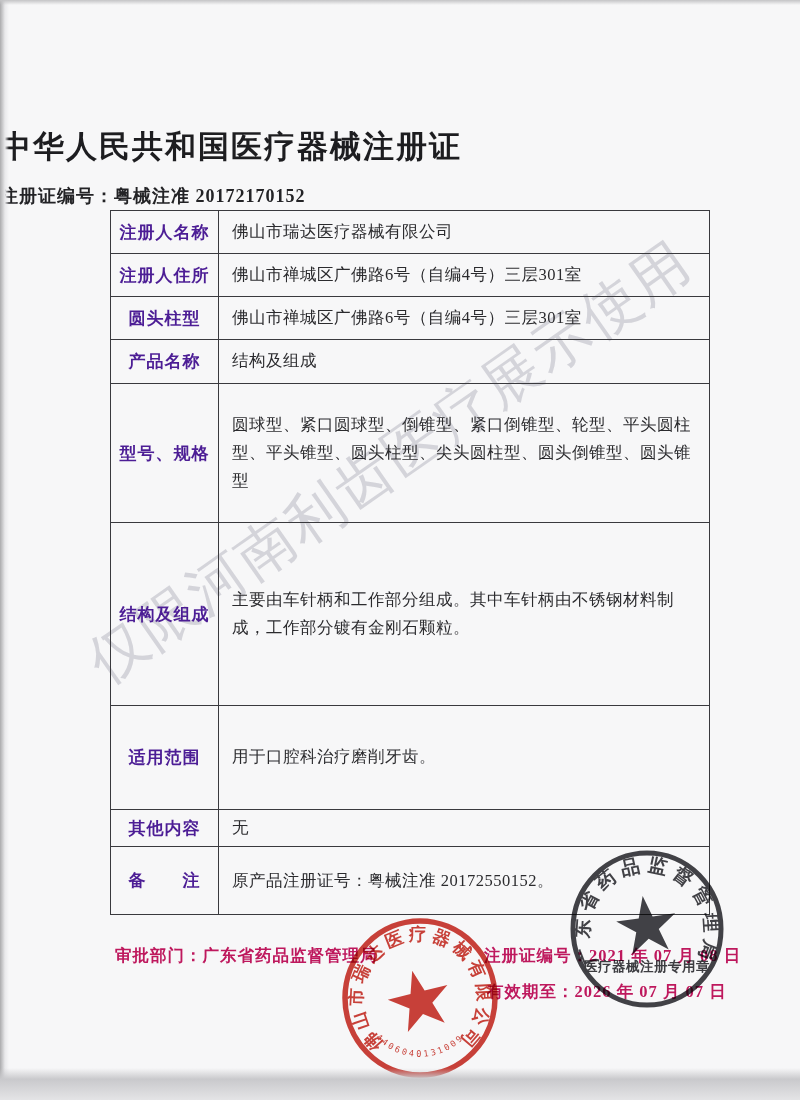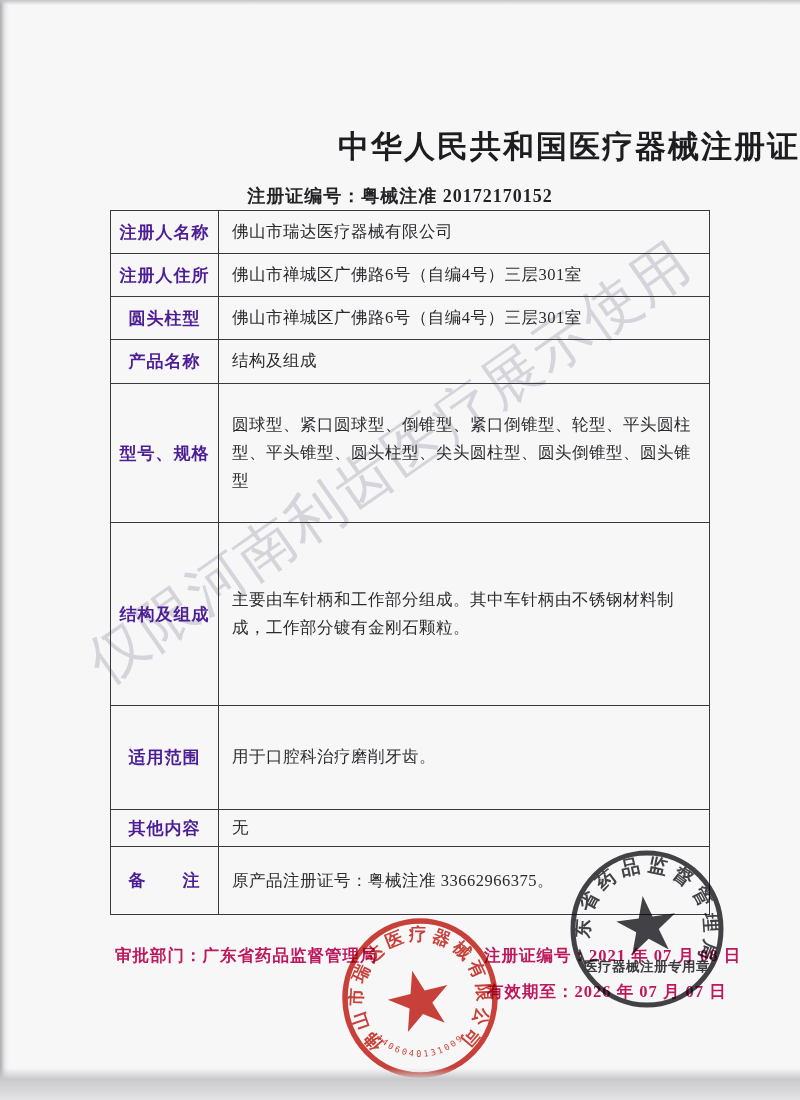--- a/index.html
+++ b/index.html
@@ -23,26 +23,26 @@
   .watermark {
     position: absolute; left: 95px; top: 630px;
     font-size: 58px; letter-spacing: 2px; white-space: nowrap;
     color: rgba(132, 132, 148, 0.30);
     transform: rotate(-35deg); transform-origin: 0 50%;
     pointer-events: none;
   }
 
   .doc-title {
     position: absolute; top: 126px; left: 0; width: 800px;
-    text-align: right; font-size: 31px; font-weight: bold;
+    text-align: left; font-size: 31px; font-weight: bold;
     letter-spacing: 2px; color: #1d1d20;
   }
   .doc-subtitle {
     position: absolute; top: 184px; left: 0; width: 800px;
-    text-align: center; font-size: 18px; font-weight: bold;
+    font-size: 18px; font-weight: bold;
     letter-spacing: 1px; color: #232326;
   }
 
   table.cert {
     position: absolute; left: 110px; top: 210px; width: 600px;
     border-collapse: collapse; table-layout: fixed;
   }
   table.cert td {
     border: 1.4px solid #3a3a3e;
     vertical-align: middle;
@@ -114,21 +114,21 @@
     <tr class="r6">
       <td class="lbl">适用范围</td>
       <td class="val">用于口腔科治疗磨削牙齿。</td>
     </tr>
     <tr class="r8">
       <td class="lbl">其他内容</td>
       <td class="val">无</td>
     </tr>
     <tr class="r9">
       <td class="lbl">备　　注</td>
-      <td class="val">原产品注册证号：粤械注准 33662966375。</td>
+      <td class="val">原产品注册证号：粤械注准 20172550152。</td>
     </tr>
   </tbody>
     </table>
 
   <div class="footer-line fl-dept"><span>审批部门：</span><span>广东省药品监督管理局</span></div>
 
   <div class="footer-line fl-date"><span>注册证编号：</span><span>2021 年 07 月 08 日</span></div>
 
   <div class="footer-line fl-valid"><span>有效期至：</span><span>2026 年 07 月 07 日</span></div>
 

